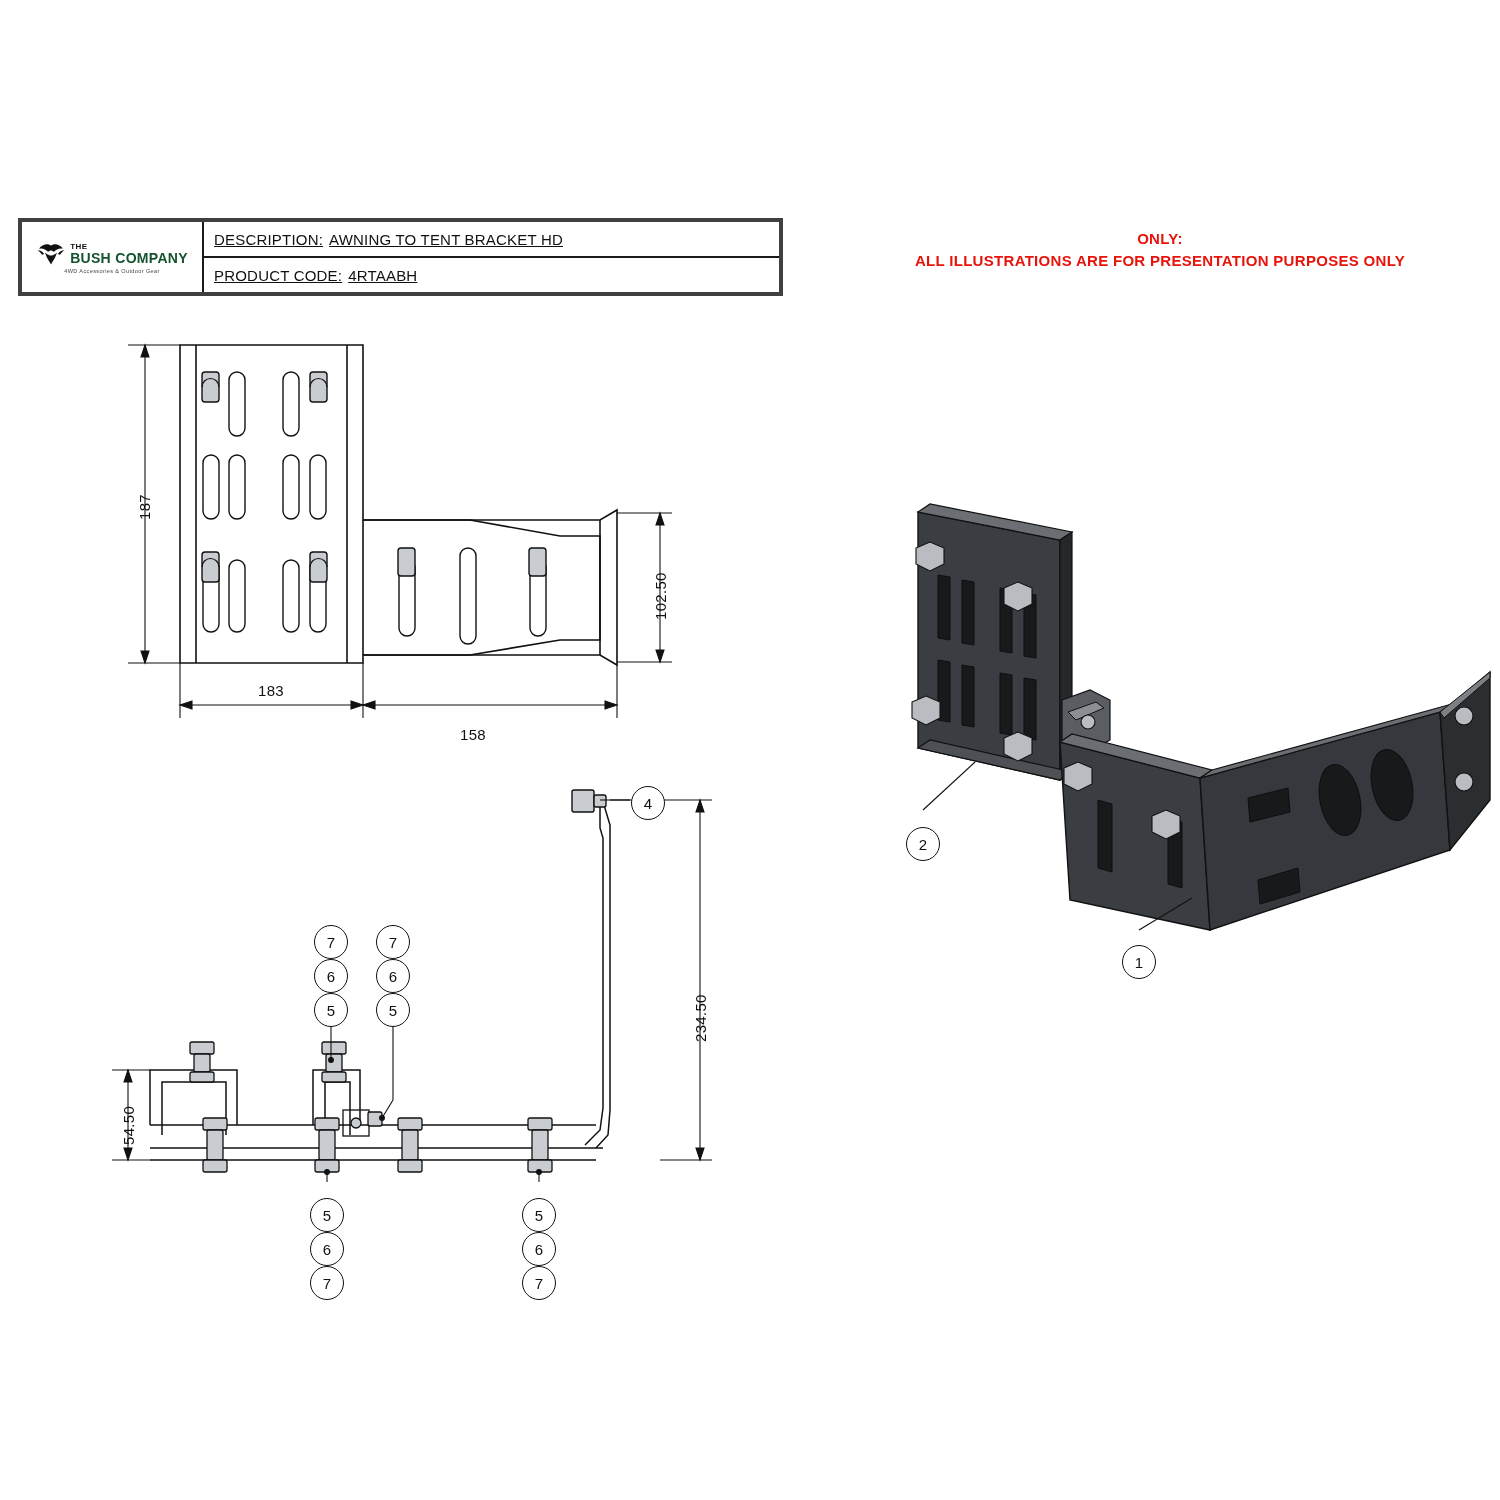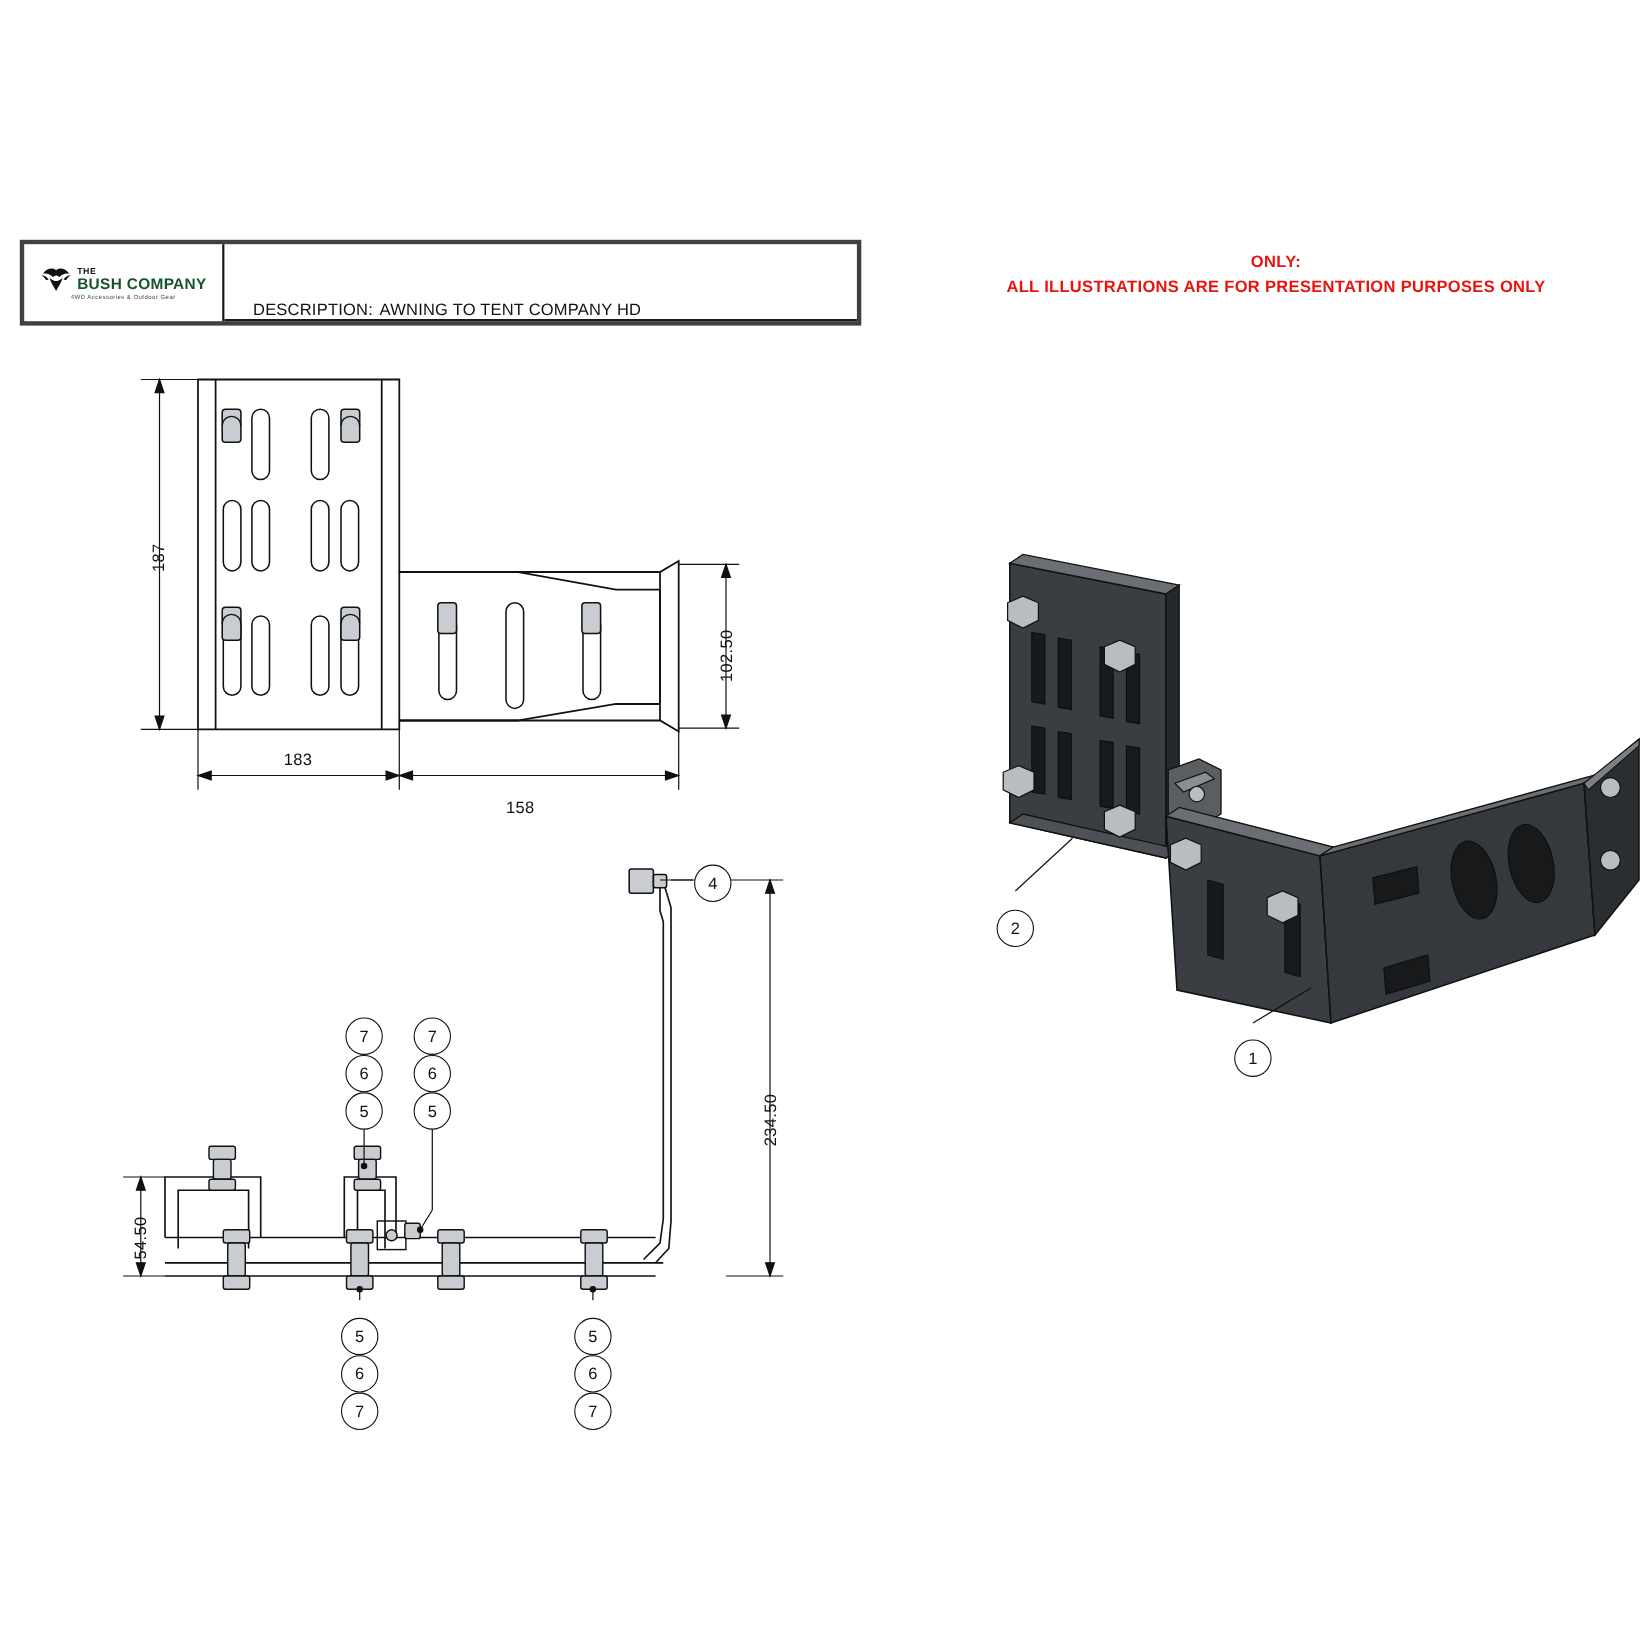--- a/index.html
+++ b/index.html
@@ -76,24 +76,25 @@
     margin-top: 1px;
   }
   .tb-rows {
     flex: 1;
     display: flex;
     flex-direction: column;
   }
   .tb-row {
     flex: 1;
     display: flex;
-    align-items: flex-end;
-    padding-left: 26px;
+    align-items: center;
+    padding-left: 10px;
     font-size: 15px;
     letter-spacing: 0.2px;
+    text-decoration: underline;
   }
   .tb-row.first {
     border-bottom: 2px solid #1a1a1a;
   }
 
   
   .note-block {
     position: absolute;
     left: 840px;
     top: 228px;
@@ -152,21 +153,26 @@
           <span class="logo-the">THE</span>
           <span class="logo-main">BUSH COMPANY</span>
         </span>
       </div>
       <div class="logo-sub">4WD Accessories &amp; Outdoor Gear</div>
     </div>
     <div class="tb-rows">
       <div class="tb-row first">
         <span>DESCRIPTION:</span>
         <span style="width:6px"></span>
-        <span>AWNING TO TENT COMPANY HD</span>
+        <span>AWNING TO TENT BRACKET HD</span>
+      </div>
+      <div class="tb-row">
+        <span>PRODUCT CODE:</span>
+        <span style="width:6px"></span>
+        <span>4RTAABH</span>
       </div>
     </div>
   </div>
 
   <div class="note-block">
     <div>ONLY:</div>
     <div>ALL ILLUSTRATIONS ARE FOR PRESENTATION PURPOSES ONLY</div>
   </div>
 
   <svg style="position:absolute; left:0; top:0; width:1500px; height:1500px; pointer-events:none;">

